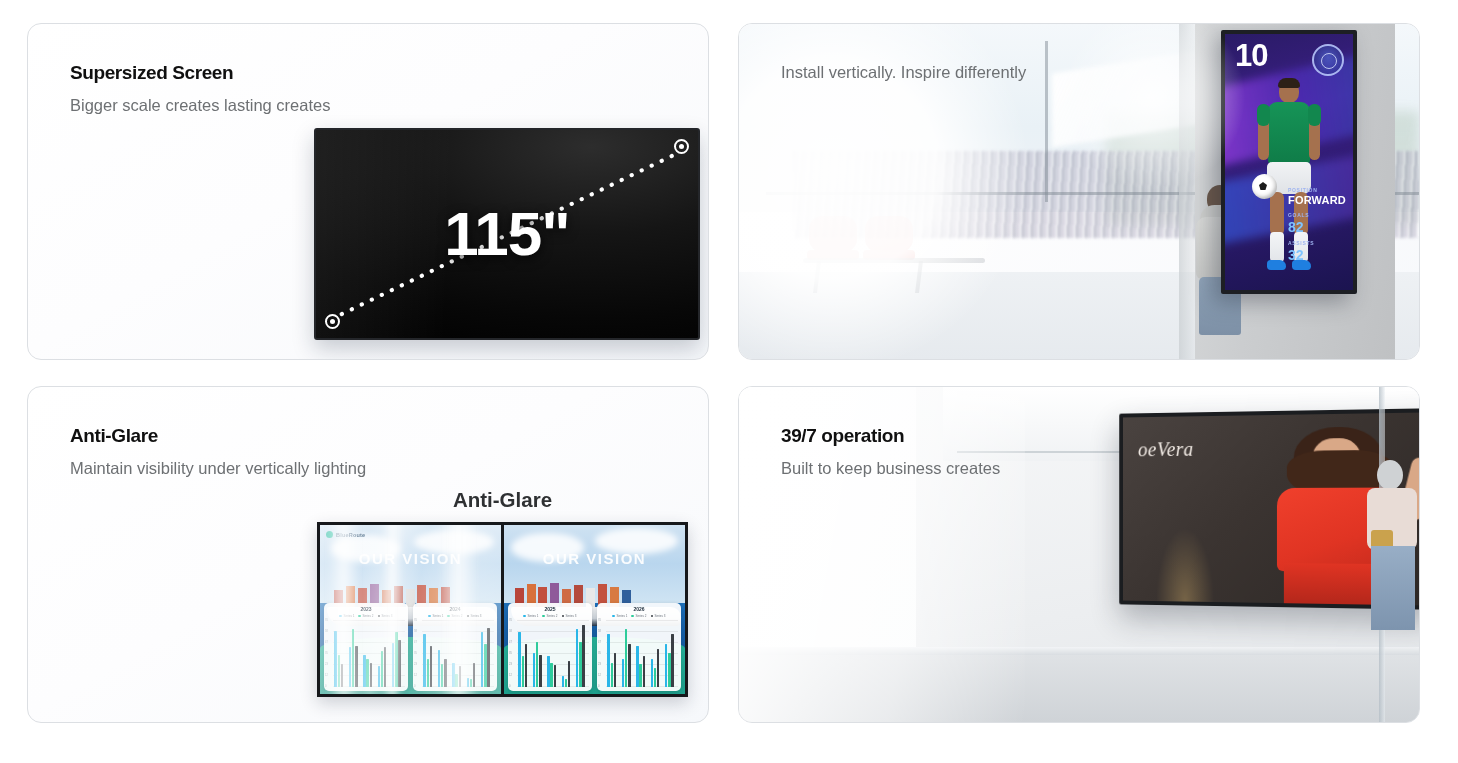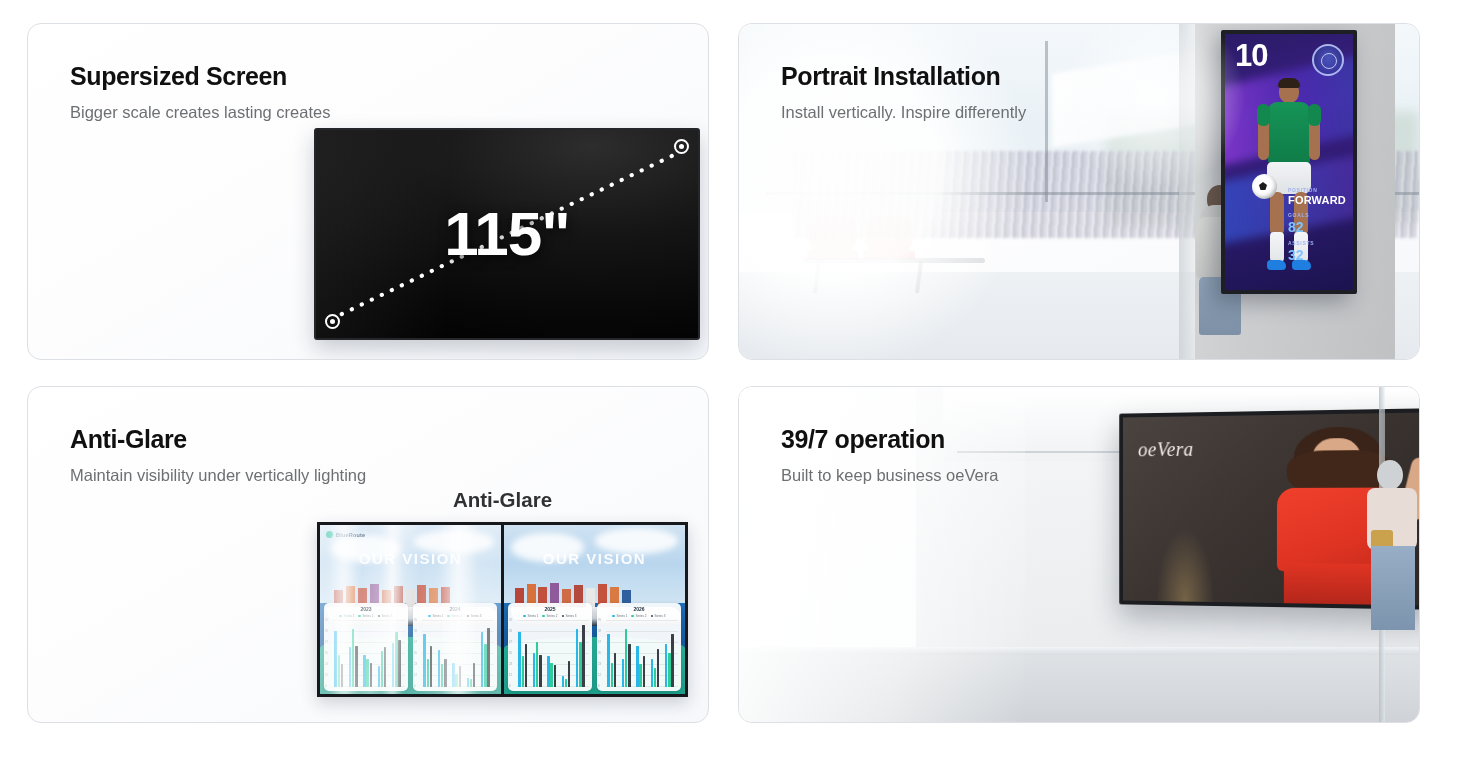--- a/index.html
+++ b/index.html
@@ -17,21 +17,21 @@
     gap:26px 29px;
   }
   .card{
     position:relative;overflow:hidden;
     border:1px solid #dcdfe3;border-radius:14px;
     background:linear-gradient(150deg,#ffffff 0%,#fdfdfe 45%,#f6f8fb 100%);
     box-sizing:border-box;
   }
   .card-head{position:absolute;left:42px;top:38px;z-index:7;}
   .card-title{
-    font-size:25px;font-weight:700;color:#101010;
+    font-size:19px;font-weight:700;color:#101010;
     letter-spacing:-0.4px;line-height:1.15;margin:0 0 11px 0;
   }
   .card-sub{
     font-size:16.5px;color:#6d7073;line-height:1.33;margin:0;
     font-weight:400;max-width:330px;
   }
 
   
   .tv-wrap{position:absolute;left:286px;top:104px;width:386px;height:212px;}
   .tv-shadow{
@@ -387,21 +387,20 @@
             <div class="vs-val">32</div>
           </div>
         </div>
       </div>
 
       <div class="flare"></div>
       <div class="flare2"></div>
     </div>
 
     <div class="card-head">
-      <div class="card-title">Portrait Installation</div>
       <div class="card-sub">Install vertically. Inspire differently</div>
     </div>
   </div>
 
   <div class="card">
     <div class="card-head">
       <div class="card-title">Anti-Glare</div>
       <div class="card-sub">Maintain visibility under vertically lighting</div>
     </div>
 
@@ -732,17 +731,17 @@
         <div class="mn-head"></div>
           <div class="mn-top"></div>
           <div class="mn-bag"></div>
           <div class="mn-pants"></div>
       </div>
       <div class="glow4"></div>
     </div>
 
     <div class="card-head">
       <div class="card-title">39/7 operation</div>
-      <div class="card-sub">Built to keep business oeVera</div>
+      <div class="card-sub">Built to keep business creates</div>
     </div>
   </div>
 
 </div>
 
 </body></html>

